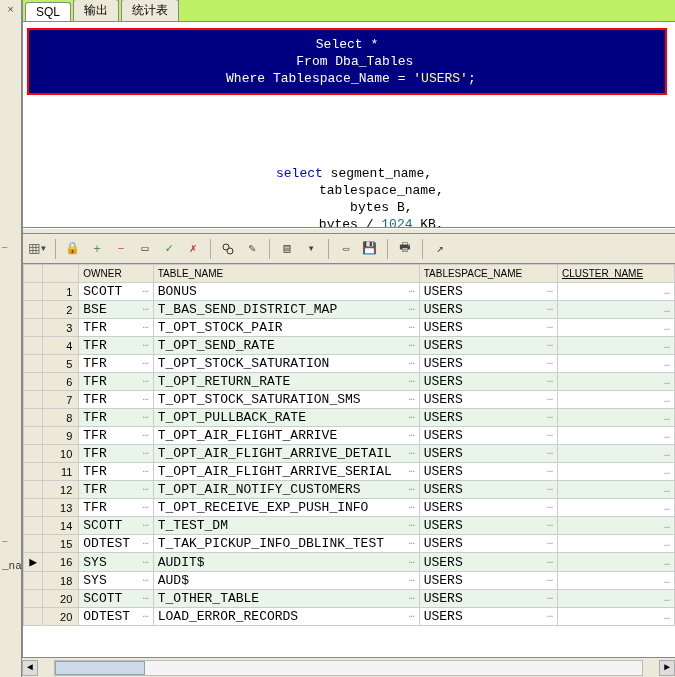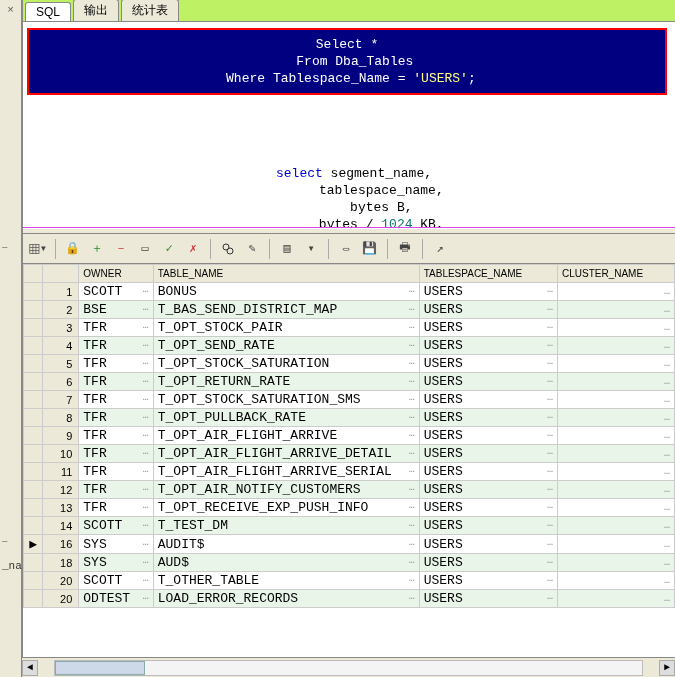--- a/index.html
+++ b/index.html
@@ -37,21 +37,21 @@
 .grid th, .grid td { border: 1px solid #ccc; padding: 1px 4px; height: 18px; text-align: left; white-space: nowrap; }
 .grid th { background: #ece9d8; font-weight: normal; font-family: Tahoma, sans-serif; font-size: 10px; position: relative; }
 .grid .rownum { background: #ece9d8; text-align: right; font-family: Tahoma, sans-serif; font-size: 11px; width: 34px; padding-right: 6px; color: #000; }
 .grid .rowhead { background: #ece9d8; width: 18px; text-align: center; }
 .grid tbody tr:nth-child(even) td.cell { background: #e8f5e8; }
 .grid .ellip { color: #888; font-size: 10px; float: right; padding-left: 4px; }
 .grid td.cell { position: relative; }
 .col-owner { width: 70px; }
 .col-table { width: 250px; font-family: Liberation Mono, monospace; }
 .col-ts { width: 130px; }
-.col-cluster { width: 110px; }
+.col-cluster { width: 110px; text-decoration: underline; }
 .row-ptr { color: #000; }
 
 .hscroll { position: absolute; left: 22px; right: 0; bottom: 0; height: 20px; background: #ece9d8; border-top: 1px solid #888; display: flex; align-items: center; }
 .hscroll .track { flex: 1; height: 16px; background: #f4f4f4; border: 1px solid #bbb; margin: 0 16px; position: relative; }
 .hscroll .thumb { position: absolute; left: 0; top: 0; width: 90px; height: 14px; background: #cdd8e8; border: 1px solid #8aa; }
 .hscroll .arrow { width: 16px; height: 16px; background: #ddd; border: 1px solid #aaa; text-align: center; font-size: 10px; line-height: 14px; cursor: pointer; }
 </style>
 </head>
 <body>
 
@@ -266,20 +266,30 @@
             <td class="rowhead"></td>
             <td class="rownum">14</td>
             <td class="cell col-owner">SCOTT<span class="ellip">…</span></td>
             <td class="cell col-table">T_TEST_DM<span class="ellip">…</span></td>
             <td class="cell col-ts">USERS<span class="ellip">…</span></td>
             <td class="cell col-cluster">
               <span class="ellip">…</span>
             </td>
           </tr>
           <tr>
+            <td class="rowhead"></td>
+            <td class="rownum">15</td>
+            <td class="cell col-owner">ODTEST<span class="ellip">…</span></td>
+            <td class="cell col-table">T_TAK_PICKUP_INFO_DBLINK_TEST<span class="ellip">…</span></td>
+            <td class="cell col-ts">USERS<span class="ellip">…</span></td>
+            <td class="cell col-cluster">
+              <span class="ellip">…</span>
+            </td>
+          </tr>
+          <tr>
             <td class="rowhead"><span class="row-ptr">▶</span></td>
             <td class="rownum">16</td>
             <td class="cell col-owner">SYS<span class="ellip">…</span></td>
             <td class="cell col-table">AUDIT$<span class="ellip">…</span></td>
             <td class="cell col-ts">USERS<span class="ellip">…</span></td>
             <td class="cell col-cluster">
               <span class="ellip">…</span>
             </td>
           </tr>
           <tr>

